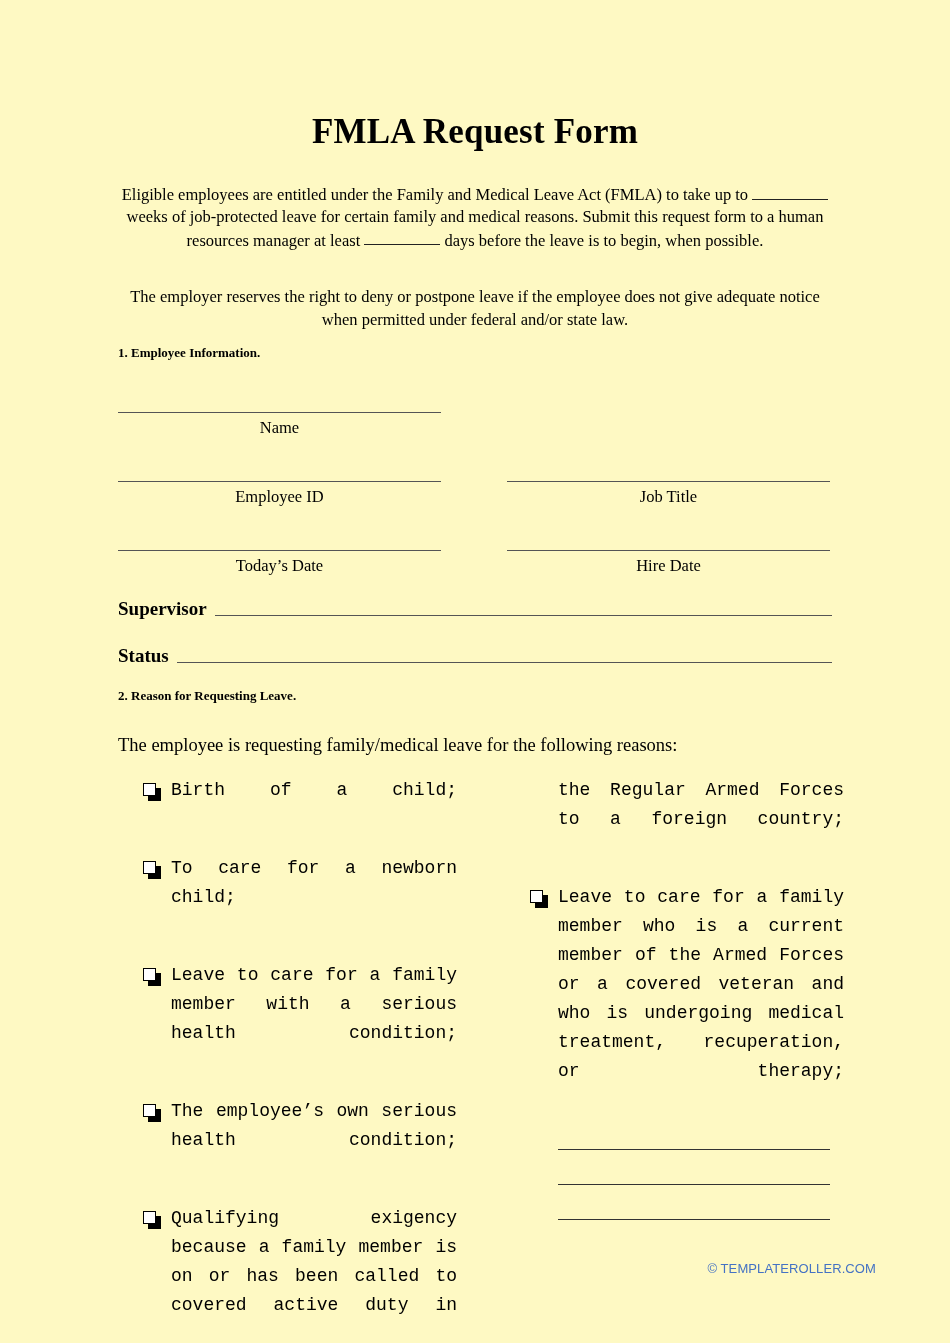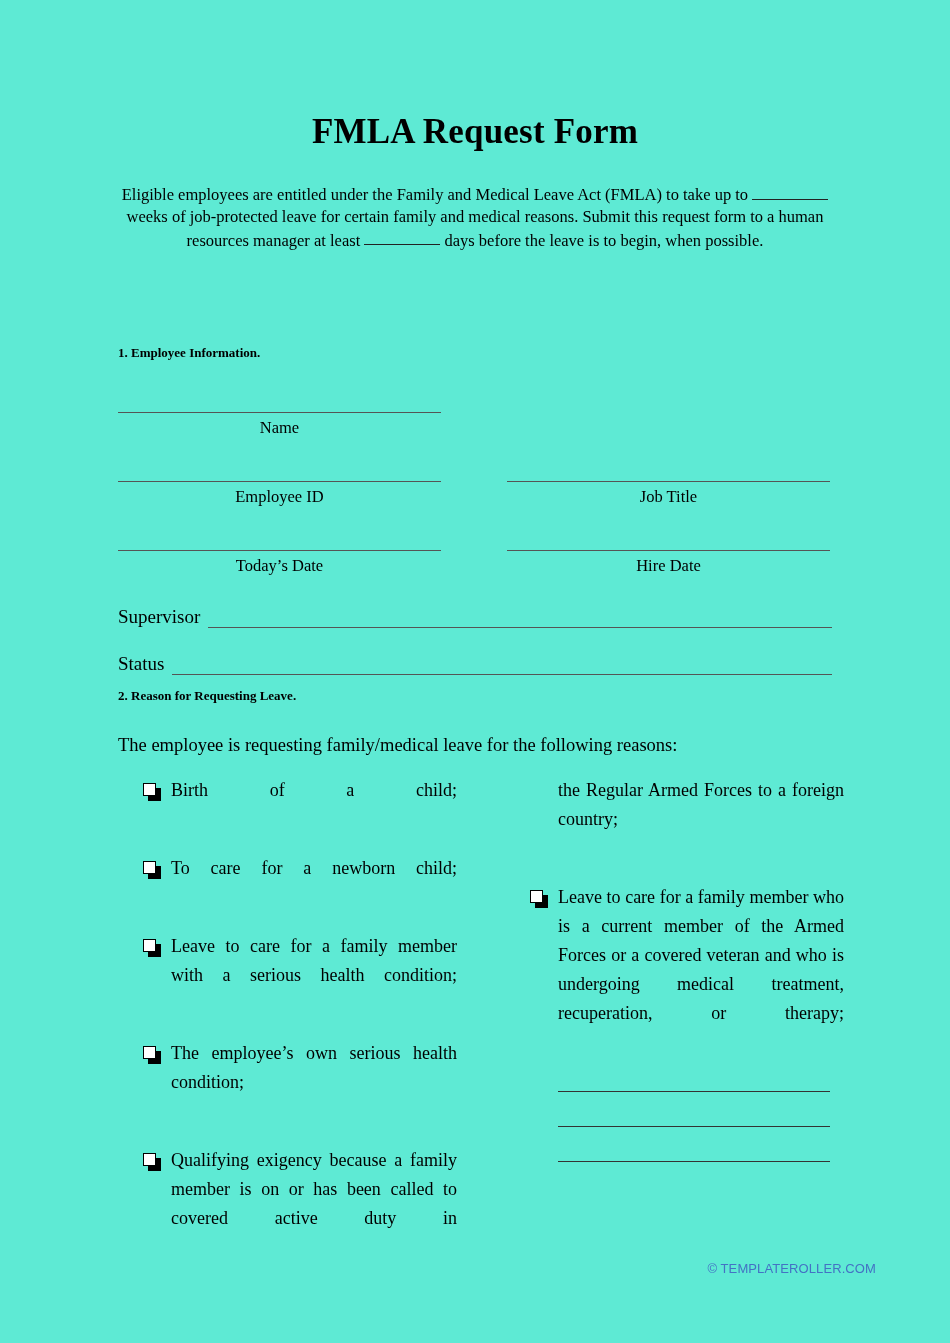--- a/index.html
+++ b/index.html
@@ -15,21 +15,21 @@
     font-family: "Liberation Serif", "DejaVu Serif", serif;
     color: #000000;
     overflow: hidden;
   }
 
   .page {
     position: absolute;
     left: 0; top: 0;
     width: 950px;
     height: 1343px;
-    background: #5eead4;
+    background: #fef9c3;
   }
 
   
   .doc-title {
     position: absolute;
     left: 0;
     top: 112px;
     width: 950px;
     text-align: center;
     font-size: 35px;
@@ -98,21 +98,22 @@
   }
 
   
   .inline-field {
     position: absolute;
     left: 118px;
     width: 714px;
     height: 30px;
     font-size: 19px;
     display: flex;
-    align-items: flex-end;
+    align-items: flex-start;
+    font-weight: bold;
   }
   #supervisor-row { top: 598px; }
   #status-row     { top: 645px; }
 
   .inline-field-label {
     white-space: nowrap;
     flex: 0 0 auto;
     padding-right: 8px;
   }
   .inline-field-rule {
@@ -181,21 +182,21 @@
   .checkbox-glyph::after {
     content: "";
     position: absolute;
     left: 4px;
     top: 4px;
     width: 13px;
     height: 13px;
     background: #000000;
     z-index: -1;
   }
-  .reason-item { z-index: 1; }
+  .reason-item { z-index: 1; font-family: Liberation Mono, monospace; }
 
   
   .other-row {
     position: relative;
     padding-left: 28px;
     font-size: 18px;
     line-height: 29px;
     display: flex;
     align-items: baseline;
     margin-bottom: 6px;
@@ -239,20 +240,21 @@
   <div class="doc-title">FMLA Request Form</div>
 
   <div class="intro-block" id="intro-1">
     <span>Eligible employees are entitled under the Family and Medical Leave Act (FMLA) to take up to</span>
     <span class="blank-inline blank-w1"></span>
     <span>weeks of job-protected leave for certain family and medical reasons. Submit this request form to a human resources manager at least</span>
     <span class="blank-inline blank-w2"></span>
     <span>days before the leave is to begin, when possible.</span>
   </div>
 
+  <div class="intro-block" id="intro-2">The employer reserves the right to deny or postpone leave if the employee does not give adequate notice when permitted under federal and/or state law.</div>
 
   <div class="section-heading" id="sec-1-heading">1. Employee Information.</div>
 
   <div class="field-grid">
 
     <div class="field-row">
       <div class="field-cell left">
         <div class="field-rule"></div>
         <div class="field-label">Name</div>
       </div>

